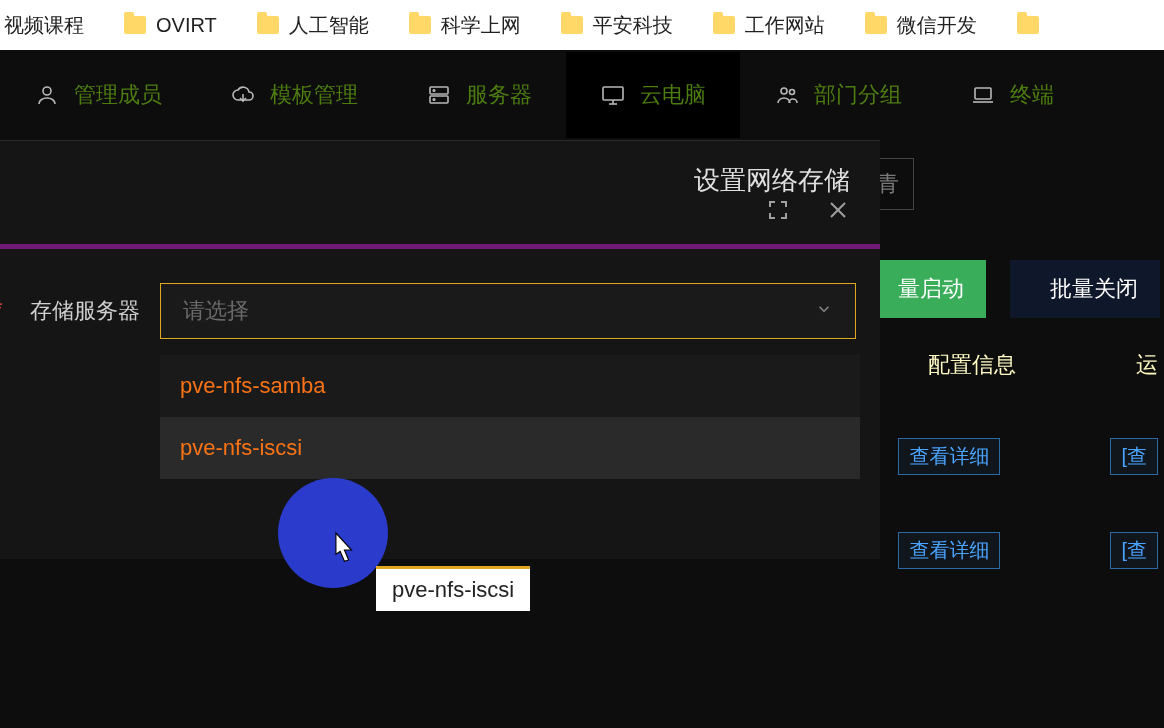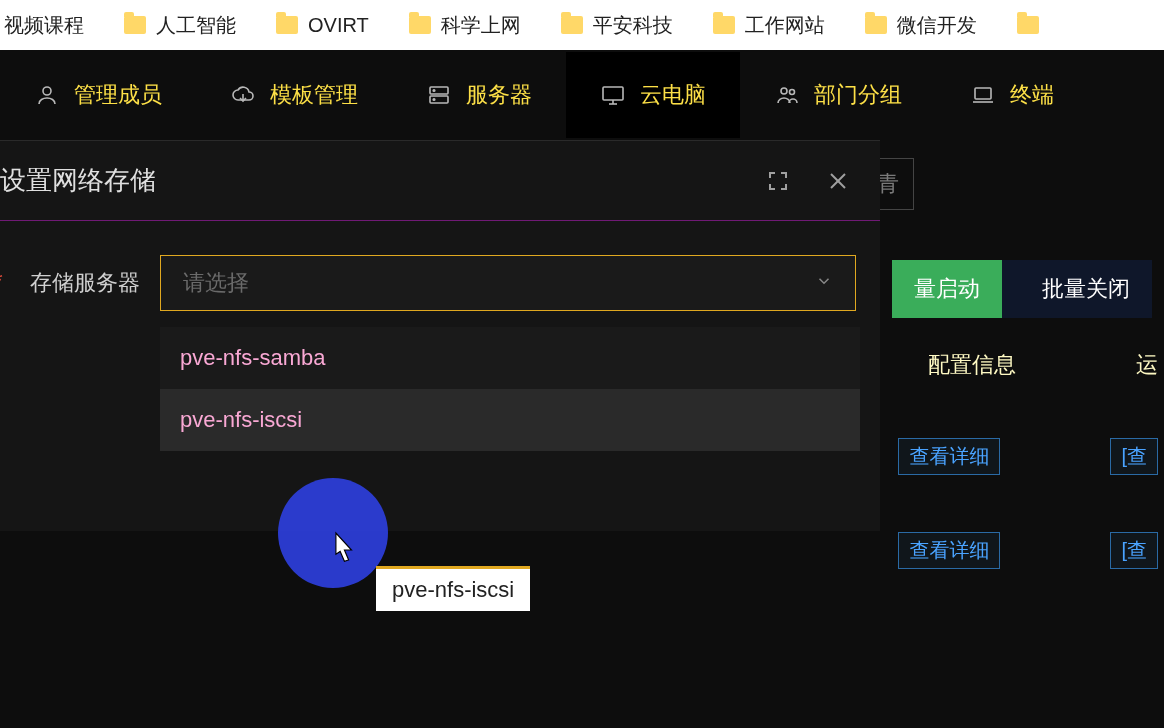--- a/index.html
+++ b/index.html
@@ -7,75 +7,75 @@
     
     
     .bookmarks-bar { height: 50px; background: #fff; display: flex; align-items: center; padding: 0 12px; gap: 16px; }
     .bookmark-item { display: flex; align-items: center; gap: 10px; padding: 6px 12px; cursor: pointer; }
     .bookmark-folder-icon { width: 22px; height: 18px; background: #ffd868; border-radius: 2px; position: relative; }
     .bookmark-folder-icon::before { content:""; position:absolute; top:-4px; left:0; width:10px; height:5px; background:#ffd868; border-radius:2px 2px 0 0; }
     .bookmark-label { color: #222; font-size: 20px; white-space: nowrap; }
     
     
     .top-nav { height: 90px; background: #0d0d0d; display: flex; align-items: center; padding: 0 0 0 0; }
-    .nav-item { display:flex; align-items:center; gap:14px; padding: 28px 34px; color:#fde047; font-size:22px; cursor:pointer; }
+    .nav-item { display:flex; align-items:center; gap:14px; padding: 28px 34px; color:#4d7c0f; font-size:22px; cursor:pointer; }
     .nav-item.active { background:#000; }
     .nav-icon { display:inline-flex; align-items:center; justify-content:center; width:26px; height:26px; }
     .nav-icon svg { stroke:#b8b8b8; fill:none; stroke-width:1.6; }
     
     
     .dark-area { position: relative; width: 100%; height: calc(100% - 140px); background:#0d0d0d; }
     .bg-search-hint { position:absolute; right:24px; top:42px; color:#7a7a7a; font-size:22px; }
     .btn { padding: 14px 22px; font-size:22px; color:#fff; border:none; cursor:pointer; }
     .btn-green { background:#3aad5a; }
     .btn-red { background:#0f172a;padding-left:40px; }
     .detail-link { color:#4aa3ff; font-size:20px; padding:4px 10px; background:rgba(70,140,210,0.08); border:1px solid #2a6aa5; }
     
     
     .modal { position:absolute; left:0; top:88px; width:880px; background:#151515; color:#d6d6d6; border-top:1px solid #2a2a2a; }
-    .modal-header { display:flex; align-items:center; justify-content:space-between; padding:22px 30px 22px 0; border-bottom:1px solid #701a75; }
+    .modal-header { display:flex; align-items:flex-end; justify-content:space-between; padding:22px 30px 22px 0; border-bottom:5px solid #701a75;flex-direction:column; }
     .modal-title { font-size:26px; color:#e0e0e0; }
     .modal-header-actions { display:flex; gap:36px; align-items:center; }
     .icon-btn { cursor:pointer; color:#a0a0a0; display:inline-flex; }
     .icon-btn svg { stroke:#a0a0a0; stroke-width:2; fill:none; }
     
     .modal-body { padding: 34px 24px 60px 0; }
     .form-row { display:flex; align-items:center; gap:20px; margin-bottom:36px;justify-content:center; }
     .form-label { width:140px; text-align:right; color:#d0d0d0; font-size:22px; position:relative; }
     .required-star { color:#e14b3b; position:absolute; left:-6px; }
     .select-box { flex:1; height:56px; border:1px solid #e0a820; background:#1a1a1a; display:flex; align-items:center; justify-content:space-between; padding:0 22px; }
     .select-placeholder { color:#6a6a6a; font-size:22px; }
     .chev { color:#888; }
     
     
     .dropdown { margin-left:160px; width:700px; background:#1a1a1a; }
-    .dropdown-option { padding:18px 20px; font-size:22px; color:#f9a8d4; cursor:pointer; }
+    .dropdown-option { padding:18px 20px; font-size:22px; color:#f97316; cursor:pointer; }
     .dropdown-option.hovered { background:#2a2a2a; position:relative; }
     
     
     .cursor-spot { position:absolute; width:110px; height:110px; border-radius:50%; background:#2e3fe0; opacity:0.9; pointer-events:none; z-index:50; }
     .cursor-pointer { position:absolute; z-index:60; pointer-events:none; }
     
     
     .tooltip-box { position:absolute; background:#fff; color:#222; font-size:22px; padding:8px 16px; z-index:70; border-top:3px solid #e0a820; }
   </style>
 </head>
 <body>
 
 <div class="bookmarks-bar">
   <div class="bookmark-item" style="margin-left:-20px;">
     <span class="bookmark-label">视频课程</span>
   </div>
   <div class="bookmark-item">
     <span class="bookmark-folder-icon"></span>
+    <span class="bookmark-label">OVIRT</span>
+  </div>
+  <div class="bookmark-item">
+    <span class="bookmark-folder-icon"></span>
     <span class="bookmark-label">人工智能</span>
-  </div>
-  <div class="bookmark-item">
-    <span class="bookmark-folder-icon"></span>
-    <span class="bookmark-label">OVIRT</span>
   </div>
   <div class="bookmark-item">
     <span class="bookmark-folder-icon"></span>
     <span class="bookmark-label">科学上网</span>
   </div>
   <div class="bookmark-item">
     <span class="bookmark-folder-icon"></span>
     <span class="bookmark-label">平安科技</span>
   </div>
   <div class="bookmark-item">
@@ -151,21 +151,21 @@
         </svg>
     </span>
     <span>终端</span>
   </div>
 </div>
 
 <div class="dark-area">
 
   <div class="bg-search-hint" style="top:18px; right:250px; border:1px solid #444; padding:10px 14px;">青</div>
 
-  <div style="position:absolute; right:12px; top:120px; display:flex; ">
+  <div style="position:absolute; right:4px; top:120px; display:flex; gap:24px;">
     <button class="btn btn-green">量启动</button>
     <button class="btn btn-red">批量关闭</button>
   </div>
 
   <div style="position:absolute; right:6px; top:210px; display:flex; gap:120px; color:#fef9c3; font-size:22px;">
     <span>配置信息</span>
     <span>运</span>
   </div>
 
   <div style="position:absolute; right:6px; top:298px; display:flex; gap:110px;">

